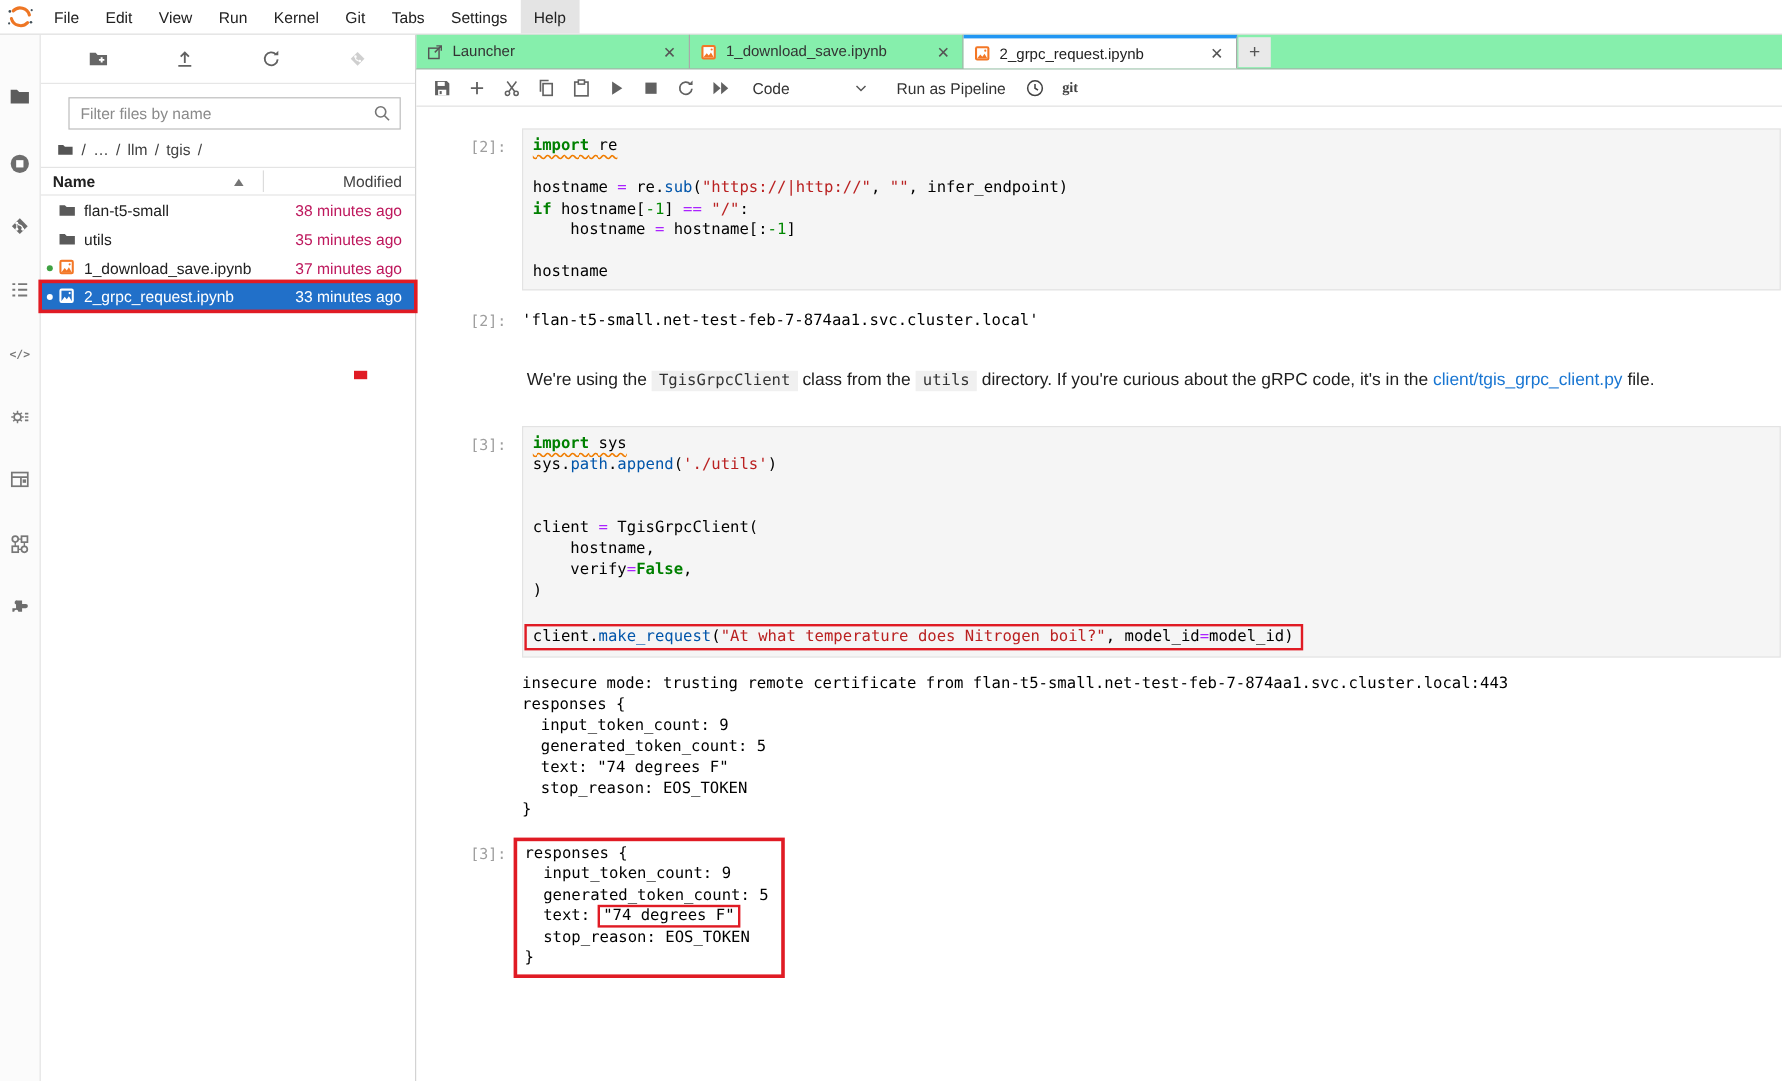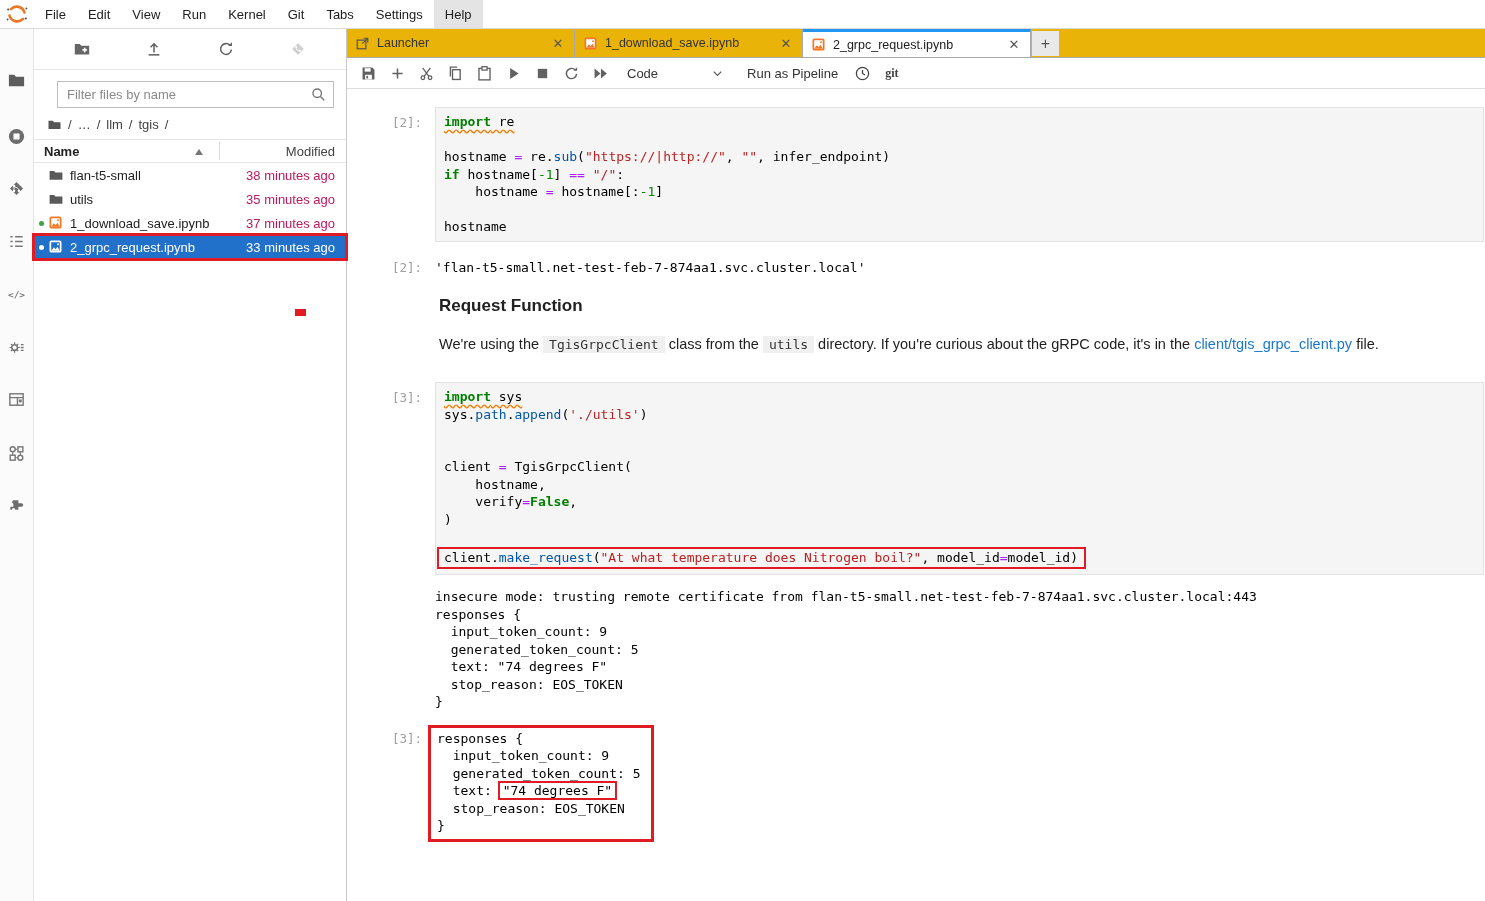--- a/index.html
+++ b/index.html
@@ -32,21 +32,21 @@
   .file-row{display:flex;align-items:center;height:24px;position:relative;}
   .file-row .dot{width:5px;height:5px;border-radius:50%;margin:0 4px 0 5px;flex:0 0 5px;}
   .file-row .f-icon{width:16px;height:16px;margin-right:6px;flex:0 0 16px}
   .file-row .f-name{flex:1;white-space:nowrap;overflow:hidden;}
   .file-row .f-mod{text-align:right;padding-right:11px;color:#be185d;white-space:nowrap;}
   .file-row.selected{background:#2170c9;color:#fff;}
   .file-row.selected .f-mod{color:#fff;}
   .file-row.annotated{outline:3px solid #e01b24;outline-offset:-1px;z-index:3;}
   
   #main{flex:1;display:flex;flex-direction:column;min-width:0;}
-  #tabbar{height:28px;background:#eab308;display:flex;align-items:stretch;border-bottom:1px solid #a9a9a9;}
+  #tabbar{height:28px;background:#86efac;display:flex;align-items:stretch;border-bottom:1px solid #a9a9a9;}
   .tab{width:211px;display:flex;align-items:center;padding:0 8px;border-right:1px solid #a9a9a9;position:relative;color:#333;}
   .tab .t-icon{width:15px;height:15px;margin-right:7px;flex:0 0 15px}
   .tab .t-label{flex:1;white-space:nowrap;overflow:hidden;font-size:12.5px}
   .tab .t-close{width:16px;height:16px;display:flex;align-items:center;justify-content:center;color:#555;font-size:13px;}
   .tab.active{background:#fff;border-top:3px solid #2196f3;color:#212121;}
   #newtab{width:27px;display:flex;align-items:center;justify-content:center;background:#e9e9e9;color:#555;font-size:16px;margin:2px 0 0 1px;height:25px;}
   #nb-toolbar{height:30px;background:#fff;display:flex;align-items:center;border-bottom:1px solid #dcdcdc;box-shadow:0 1px 0 #f3f3f3;}
   .nbt{width:29px;height:22px;display:flex;align-items:center;justify-content:center;}
   .nbt:first-child{margin-left:7px}
   #mode-select{display:flex;align-items:center;margin-left:12px;color:#333;}
@@ -416,21 +416,20 @@
             <div class="prompt out">[2]:</div>
             <div class="cell-body">
               <div class="out-pre">
                 <pre class="cl"><span>'flan-t5-small.net-test-feb-7-874aa1.svc.cluster.local'</span></pre>
               </div>
             </div>
           </div>
           <div class="cell-row mrow-md">
             <div class="prompt out"></div>
             <div class="cell-body">
-              <div class="md-head">Request Function</div>
               <div class="md-p"><span>We're using the </span><span class="md-code">TgisGrpcClient</span><span> class from the </span><span class="md-code">utils</span><span> directory. If you're curious about the gRPC code, it's in the </span><span class="md-link">client/tgis_grpc_client.py</span><span> file.</span></div>
             </div>
           </div>
           <div class="cell-row mrow-code2">
             <div class="prompt">[3]:</div>
             <div class="cell-body">
               <div class="input-box">
                 <pre class="cl"><span class="tk-k u">import</span><span class="u"> sys</span></pre>
                 <pre class="cl"><span>sys.</span><span class="tk-p">path</span><span>.</span><span class="tk-p">append</span><span>(</span><span class="tk-s">'./utils'</span><span>)</span></pre>
                 <pre class="cl">&nbsp;</pre>

